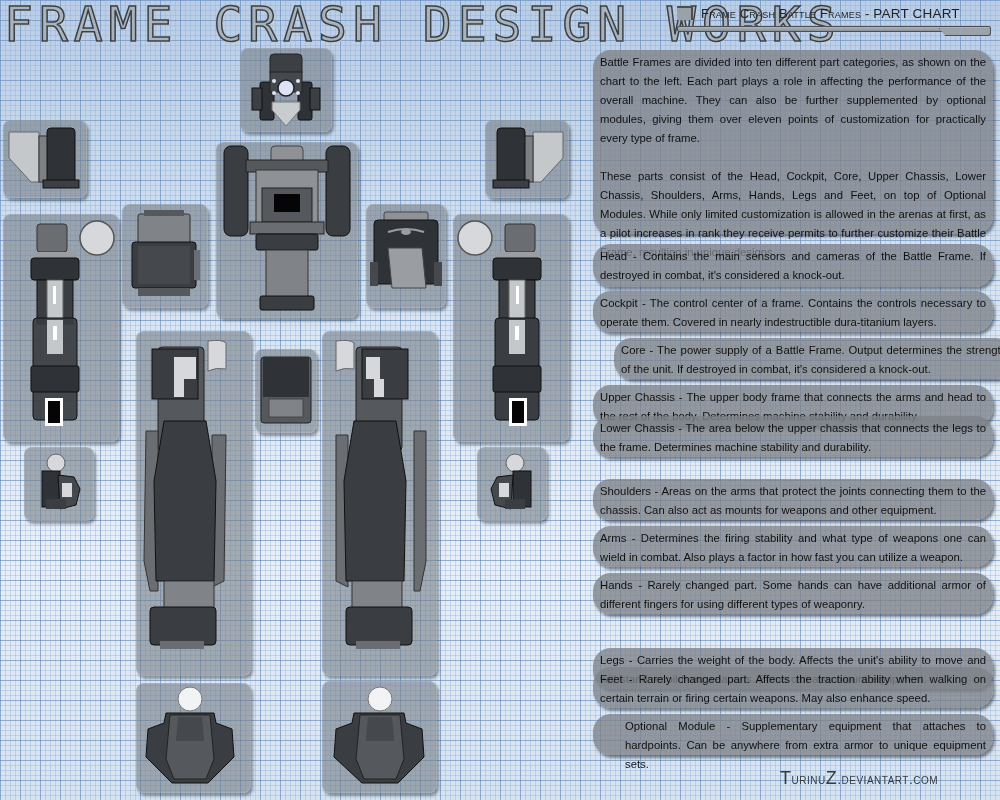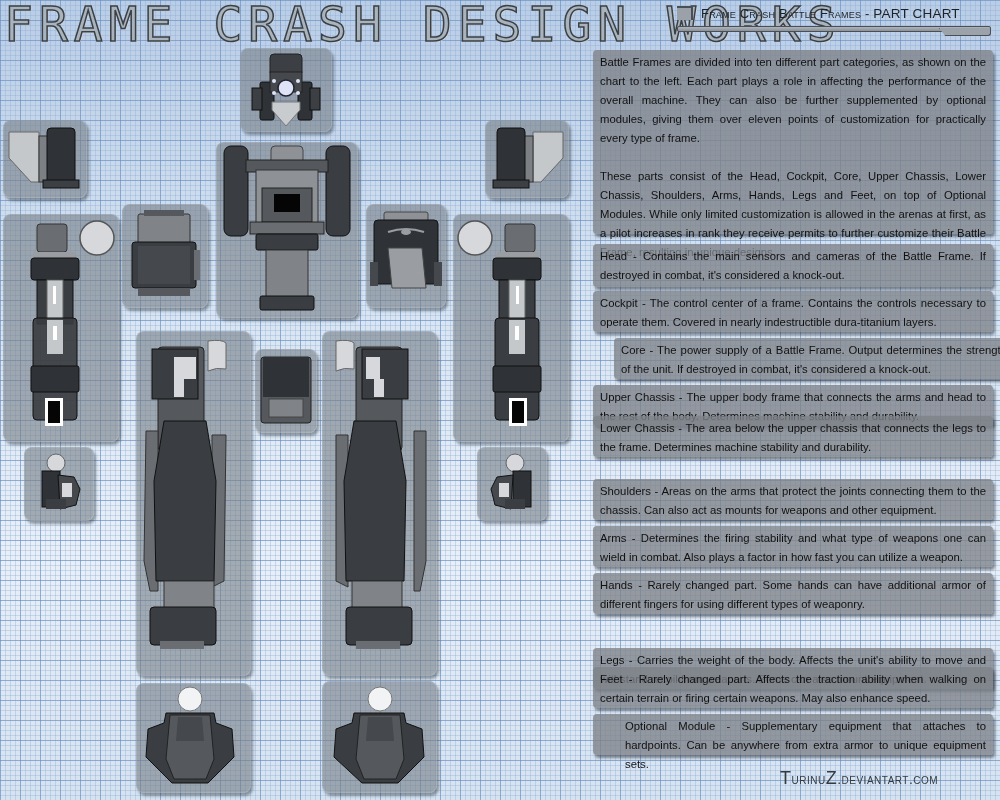--- a/index.html
+++ b/index.html
@@ -40,21 +40,21 @@
     background:#9ba2aa; border:1px solid #4a4f55; border-top:none; border-radius:0 0 3px 0;
     clip-path: polygon(0 0,100% 0,100% 100%,12% 100%);
   }
 
   .panel {
     position:absolute; background:rgba(120,128,136,0.62); border-radius:8px;
     box-shadow: 2px 3px 3px rgba(40,50,60,0.45), inset 0 0 0 1px rgba(255,255,255,0.12);
   }
   .tbox {
     position:absolute; left:593px; width:400px; background:rgba(125,130,136,0.78);
-    border-radius:4px; box-shadow: 2px 3px 3px rgba(40,50,60,0.55);
+    border-radius:18px; box-shadow: 2px 3px 3px rgba(40,50,60,0.55);
     color:#111; font-size:11.3px; line-height:19px; padding:3px 7px; box-sizing:border-box;
     text-align:justify;
   }
   .tbox p { margin:0; }
   .tbox p + p { margin-top:19px; }
   .credit {
     left:780px; top:768px; font-size:14px; color:#333a40; font-variant:small-caps; letter-spacing:0.5px;
   }
   .credit span.big { font-size:18px; }
   svg { position:absolute; left:0; top:0; overflow:visible; }

